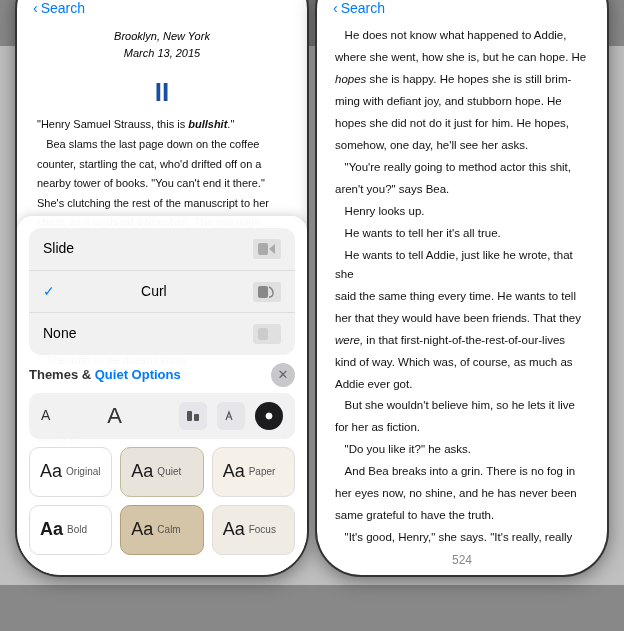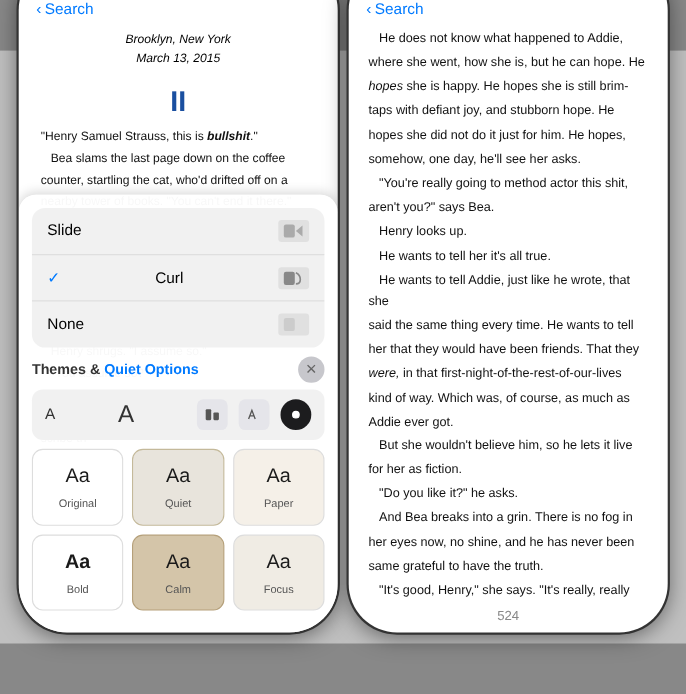--- a/index.html
+++ b/index.html
@@ -202,21 +202,21 @@
     }
     .themes-grid {
       display: grid;
       grid-template-columns: repeat(3, 1fr);
       gap: 8px;
     }
     .theme-card {
       border-radius: 10px;
       padding: 10px;
       display: flex;
-      flex-direction: column;
+      flex-direction: row;
       align-items: center;
       gap: 4px;
       border: 1.5px solid transparent;
     }
     .theme-card.original { background: #fff; border-color: #ddd; }
     .theme-card.quiet { background: #e8e4dc; border-color: #c4b99a; }
     .theme-card.paper { background: #f5f0e8; border-color: #ddd; }
     .theme-card.bold-t { background: #fff; border-color: #ddd; }
     .theme-card.calm { background: #d4c5a9; border-color: #b5a07a; }
     .theme-card.focus { background: #f0ece4; border-color: #ddd; }
@@ -401,21 +401,21 @@
     <div class="nav-bar">
       <div class="back">
         <span>‹</span>
         <span>Search</span>
       </div>
     </div>
     <div class="reading-content">
       <p>&nbsp;&nbsp;&nbsp;He does not know what happened to Addie,</p>
       <p>where she went, how she is, but he can hope. He</p>
       <p><span class="italic">hopes</span> she is happy. He hopes she is still brim-</p>
-      <p>taps with defiant joy, and stubborn hope. He</p>
+      <p>ming with defiant joy, and stubborn hope. He</p>
       <p>hopes she did not do it just for him. He hopes,</p>
       <p>somehow, one day, he'll see her asks.</p>
       <p>&nbsp;&nbsp;&nbsp;"You're really going to method actor this shit,</p>
       <p>aren't you?" says Bea.</p>
       <p>&nbsp;&nbsp;&nbsp;Henry looks up.</p>
       <p>&nbsp;&nbsp;&nbsp;He wants to tell her it's all true.</p>
       <p>&nbsp;&nbsp;&nbsp;He wants to tell Addie, just like he wrote, that she</p>
       <p>said the same thing every time. He wants to tell</p>
       <p>her that they would have been friends. That they</p>
       <p><span class="italic">were,</span> in that first-night-of-the-rest-of-our-lives</p>

